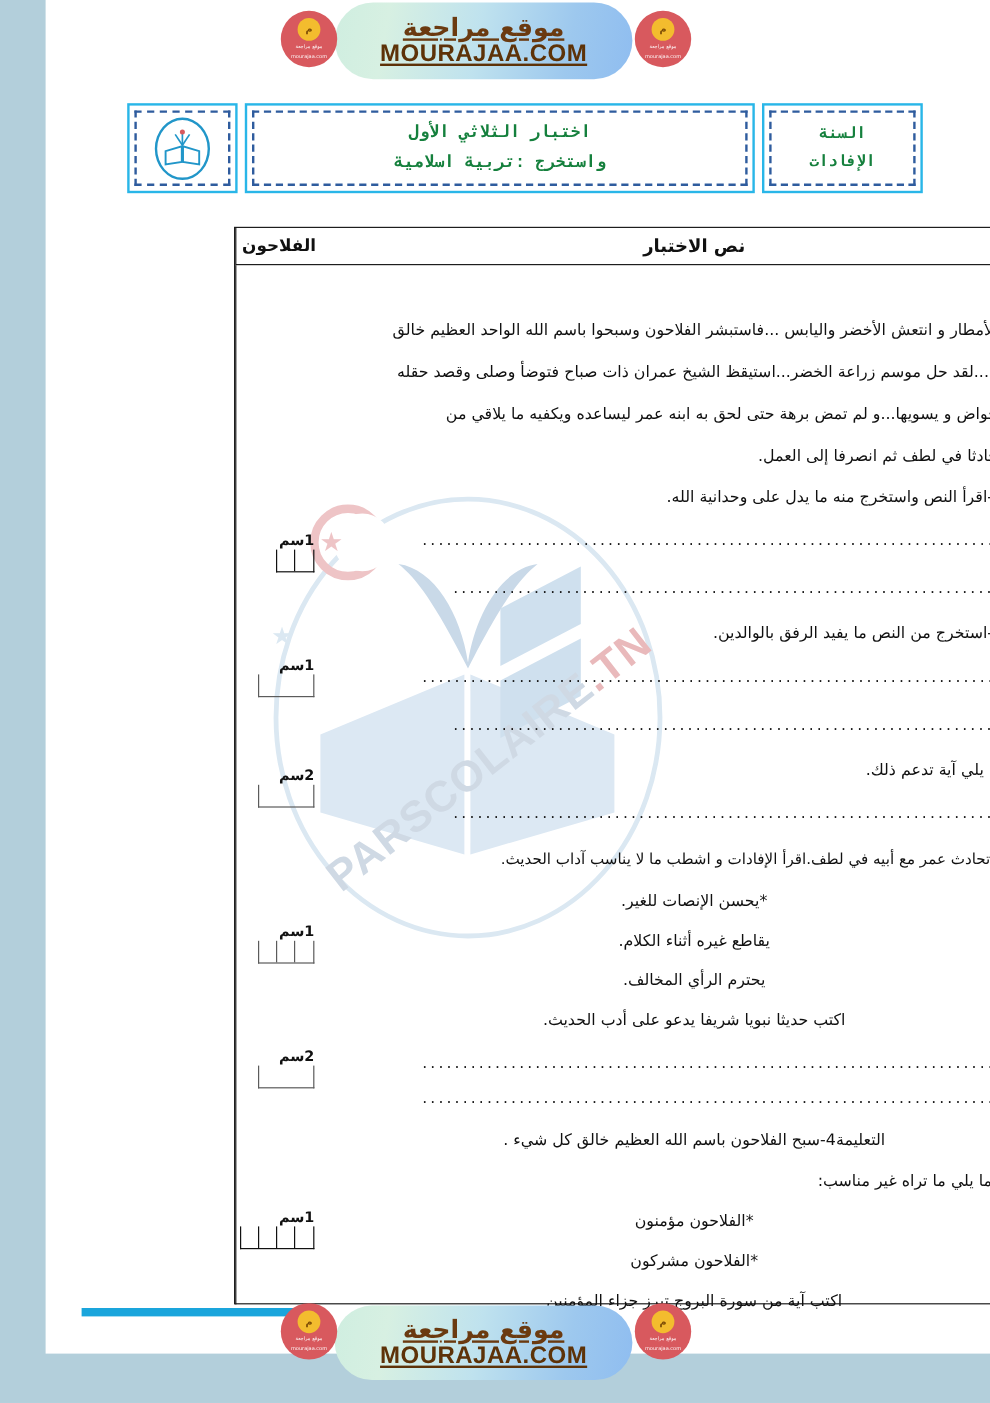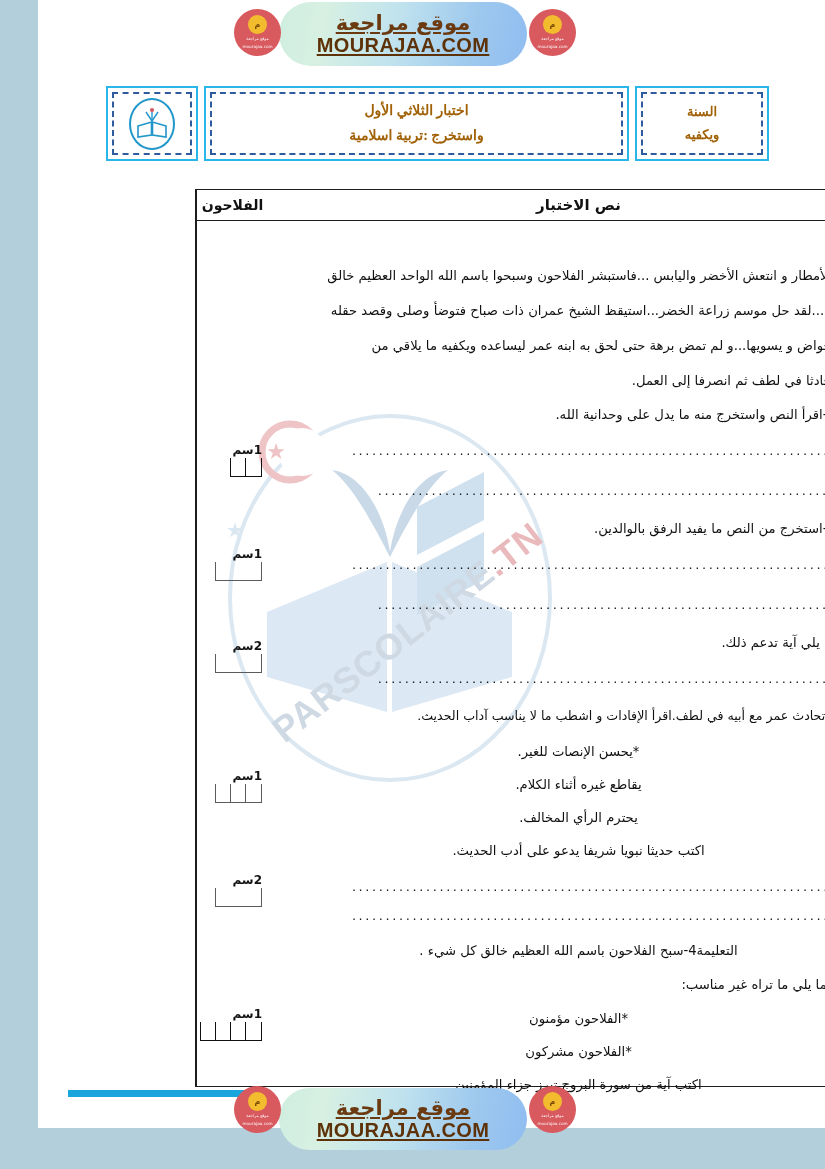--- a/index.html
+++ b/index.html
@@ -116,22 +116,22 @@
   .hbox-inner {
     position: absolute; inset: 4px;
     border: 2px dashed #2f5c9e;
     display: flex; align-items: center; justify-content: center;
     flex-direction: column;
   }
   .hbox-year  { right: 0;   width: 134px; }
   .hbox-title { right: 140px; width: 425px; }
   .hbox-logo  { right: 571px; width: 92px; }
   .hline {
-    font-size: 13px; font-weight: bold; color: #a16207;
-    font-family: Liberation Serif, serif;
+    font-size: 13px; font-weight: bold; color: #15803d;
+    font-family: Liberation Mono, monospace;
     line-height: 1.75;
   }
   .hline.t { font-size: 14px; }
 
   .logo-mark {
     width: 46px; height: 52px; border-radius: 50%;
     border: 2px solid #2196c9;
     display:flex; align-items:center; justify-content:center;
     position: relative;
   }
@@ -253,21 +253,21 @@
       <div class="badge-cap">موقع مراجعة</div>
       <div class="badge-cap">mourajaa.com</div>
     </div>
   </div>
 
   <div class="hdr">
 
     <div class="hbox hbox-year">
       <div class="hbox-inner">
         <div class="hline">السنة</div>
-        <div class="hline">ويكفيه</div>
+        <div class="hline">الإفادات</div>
       </div>
     </div>
 
     <div class="hbox hbox-title">
       <div class="hbox-inner">
         <div class="hline t">اختبار الثلاثي الأول</div>
         <div class="hline t">واستخرج :تربية اسلامية</div>
       </div>
     </div>
 

